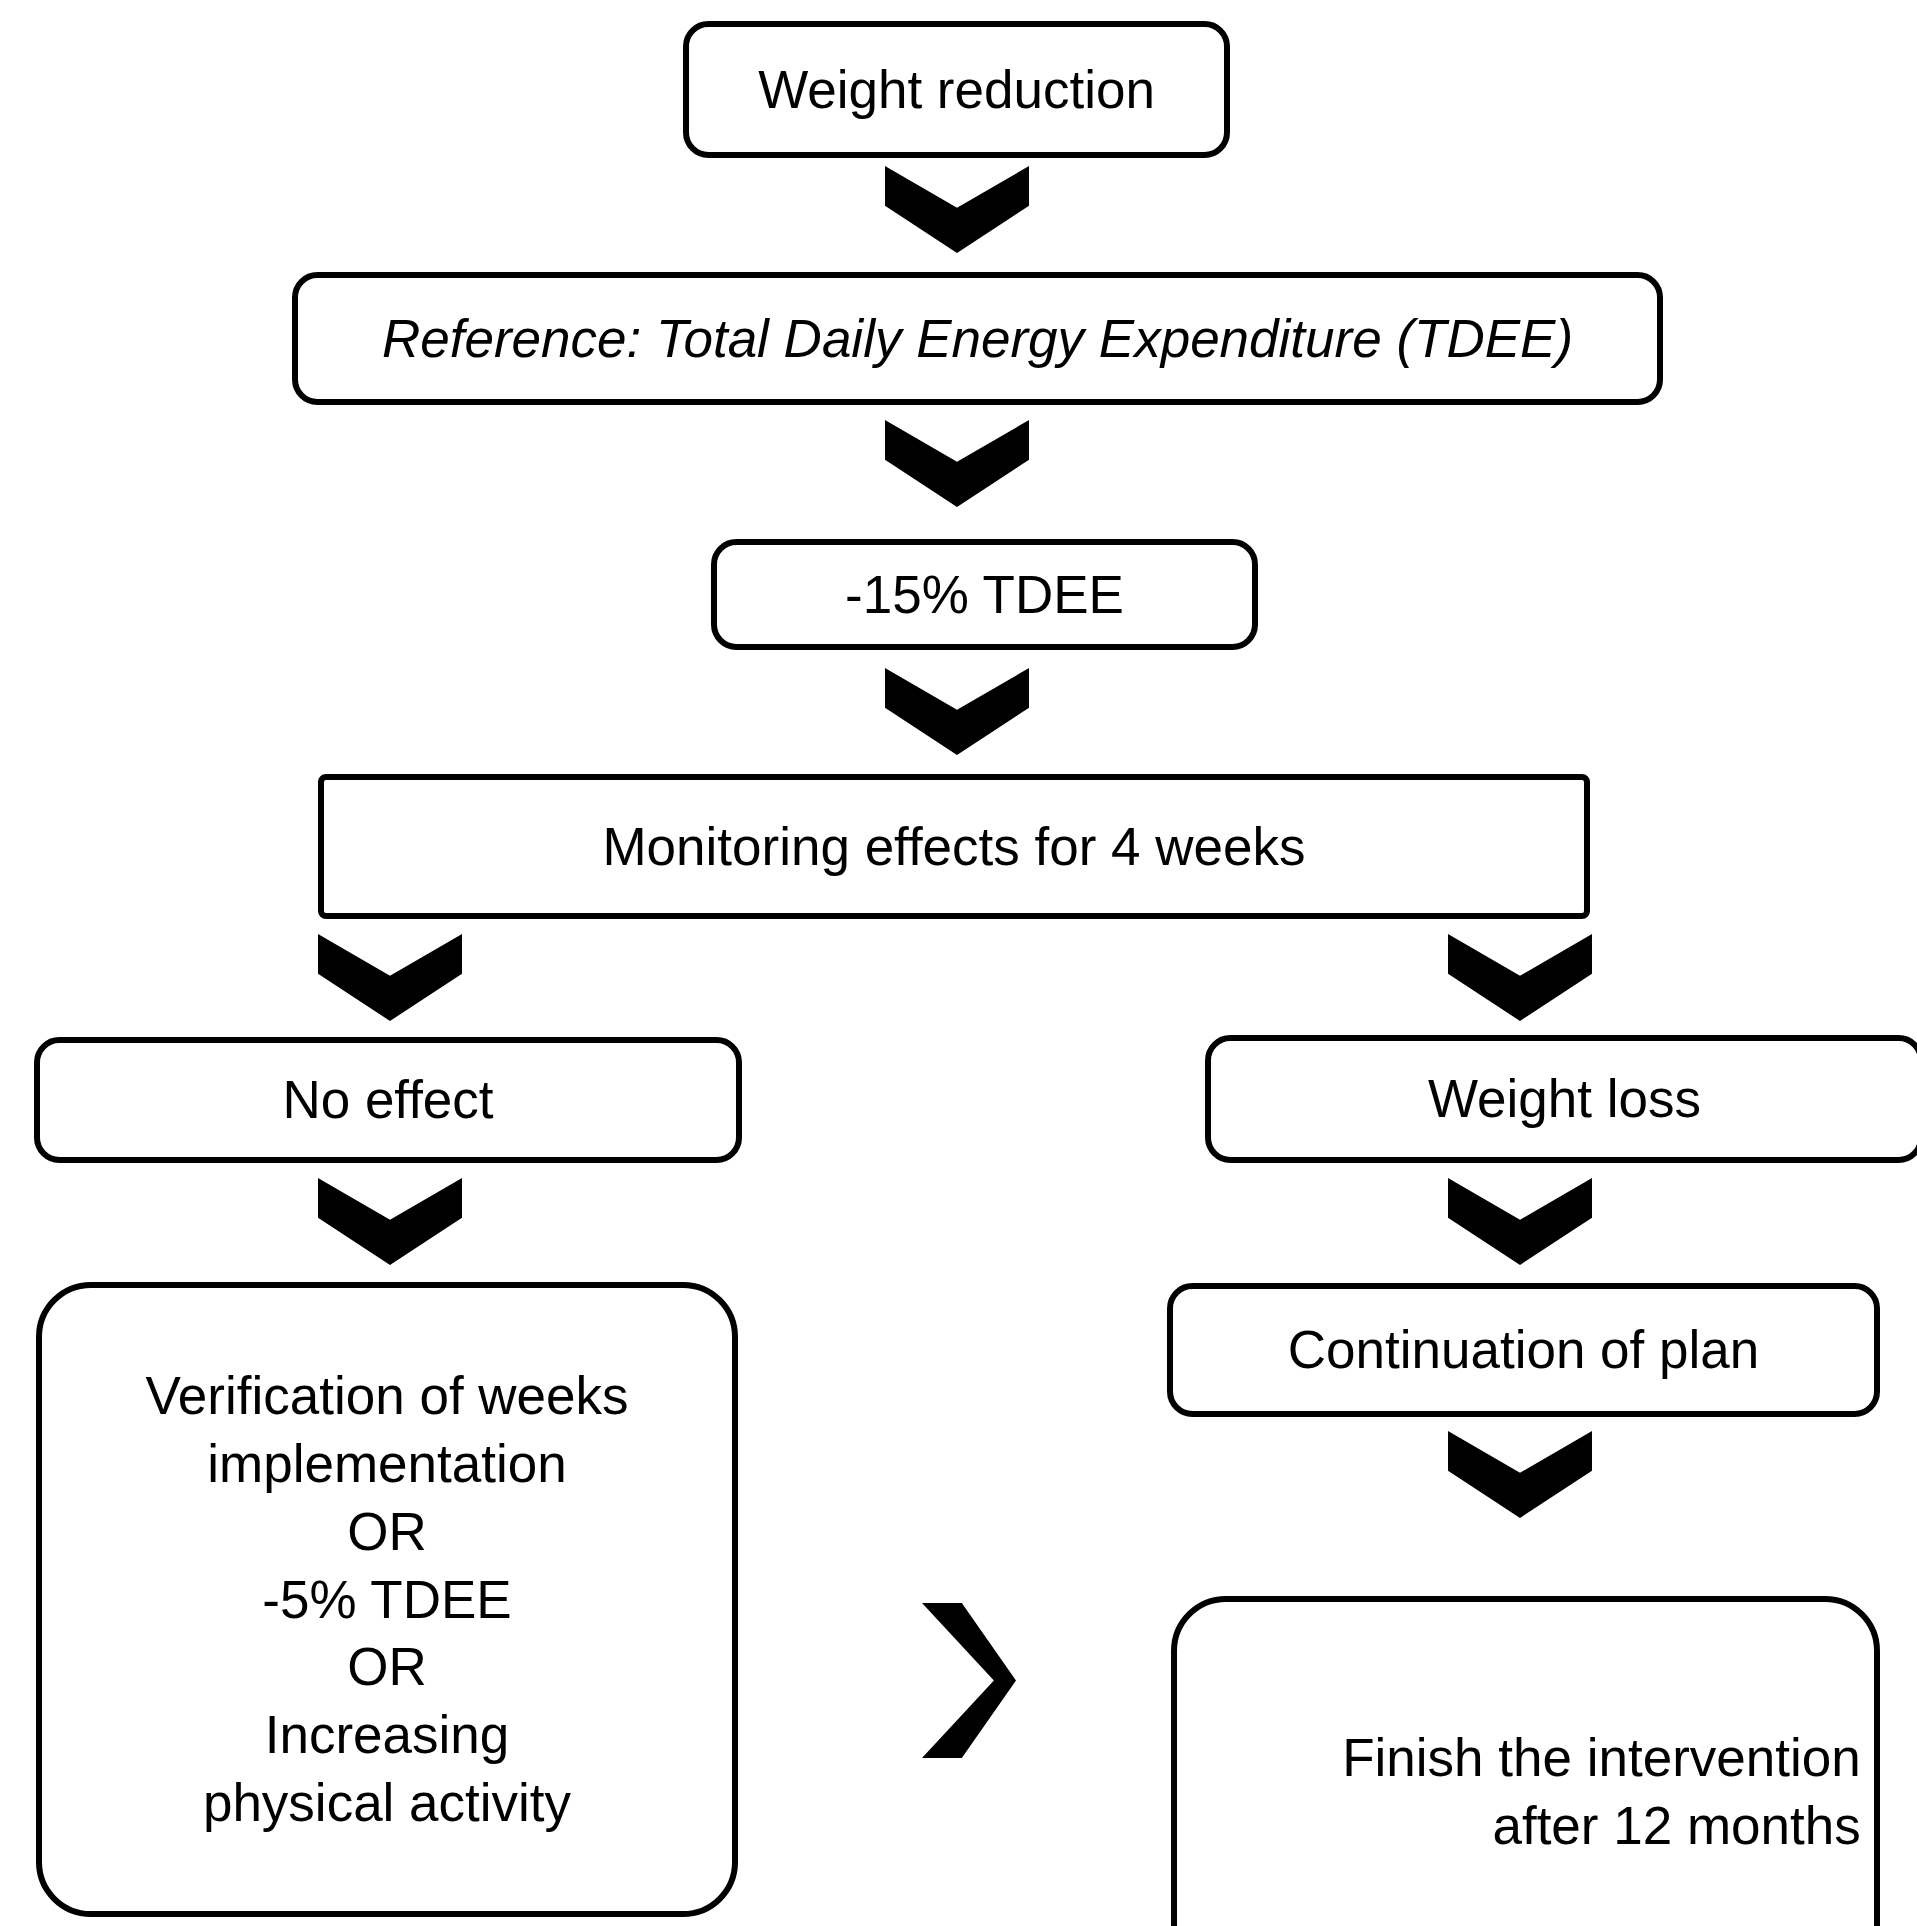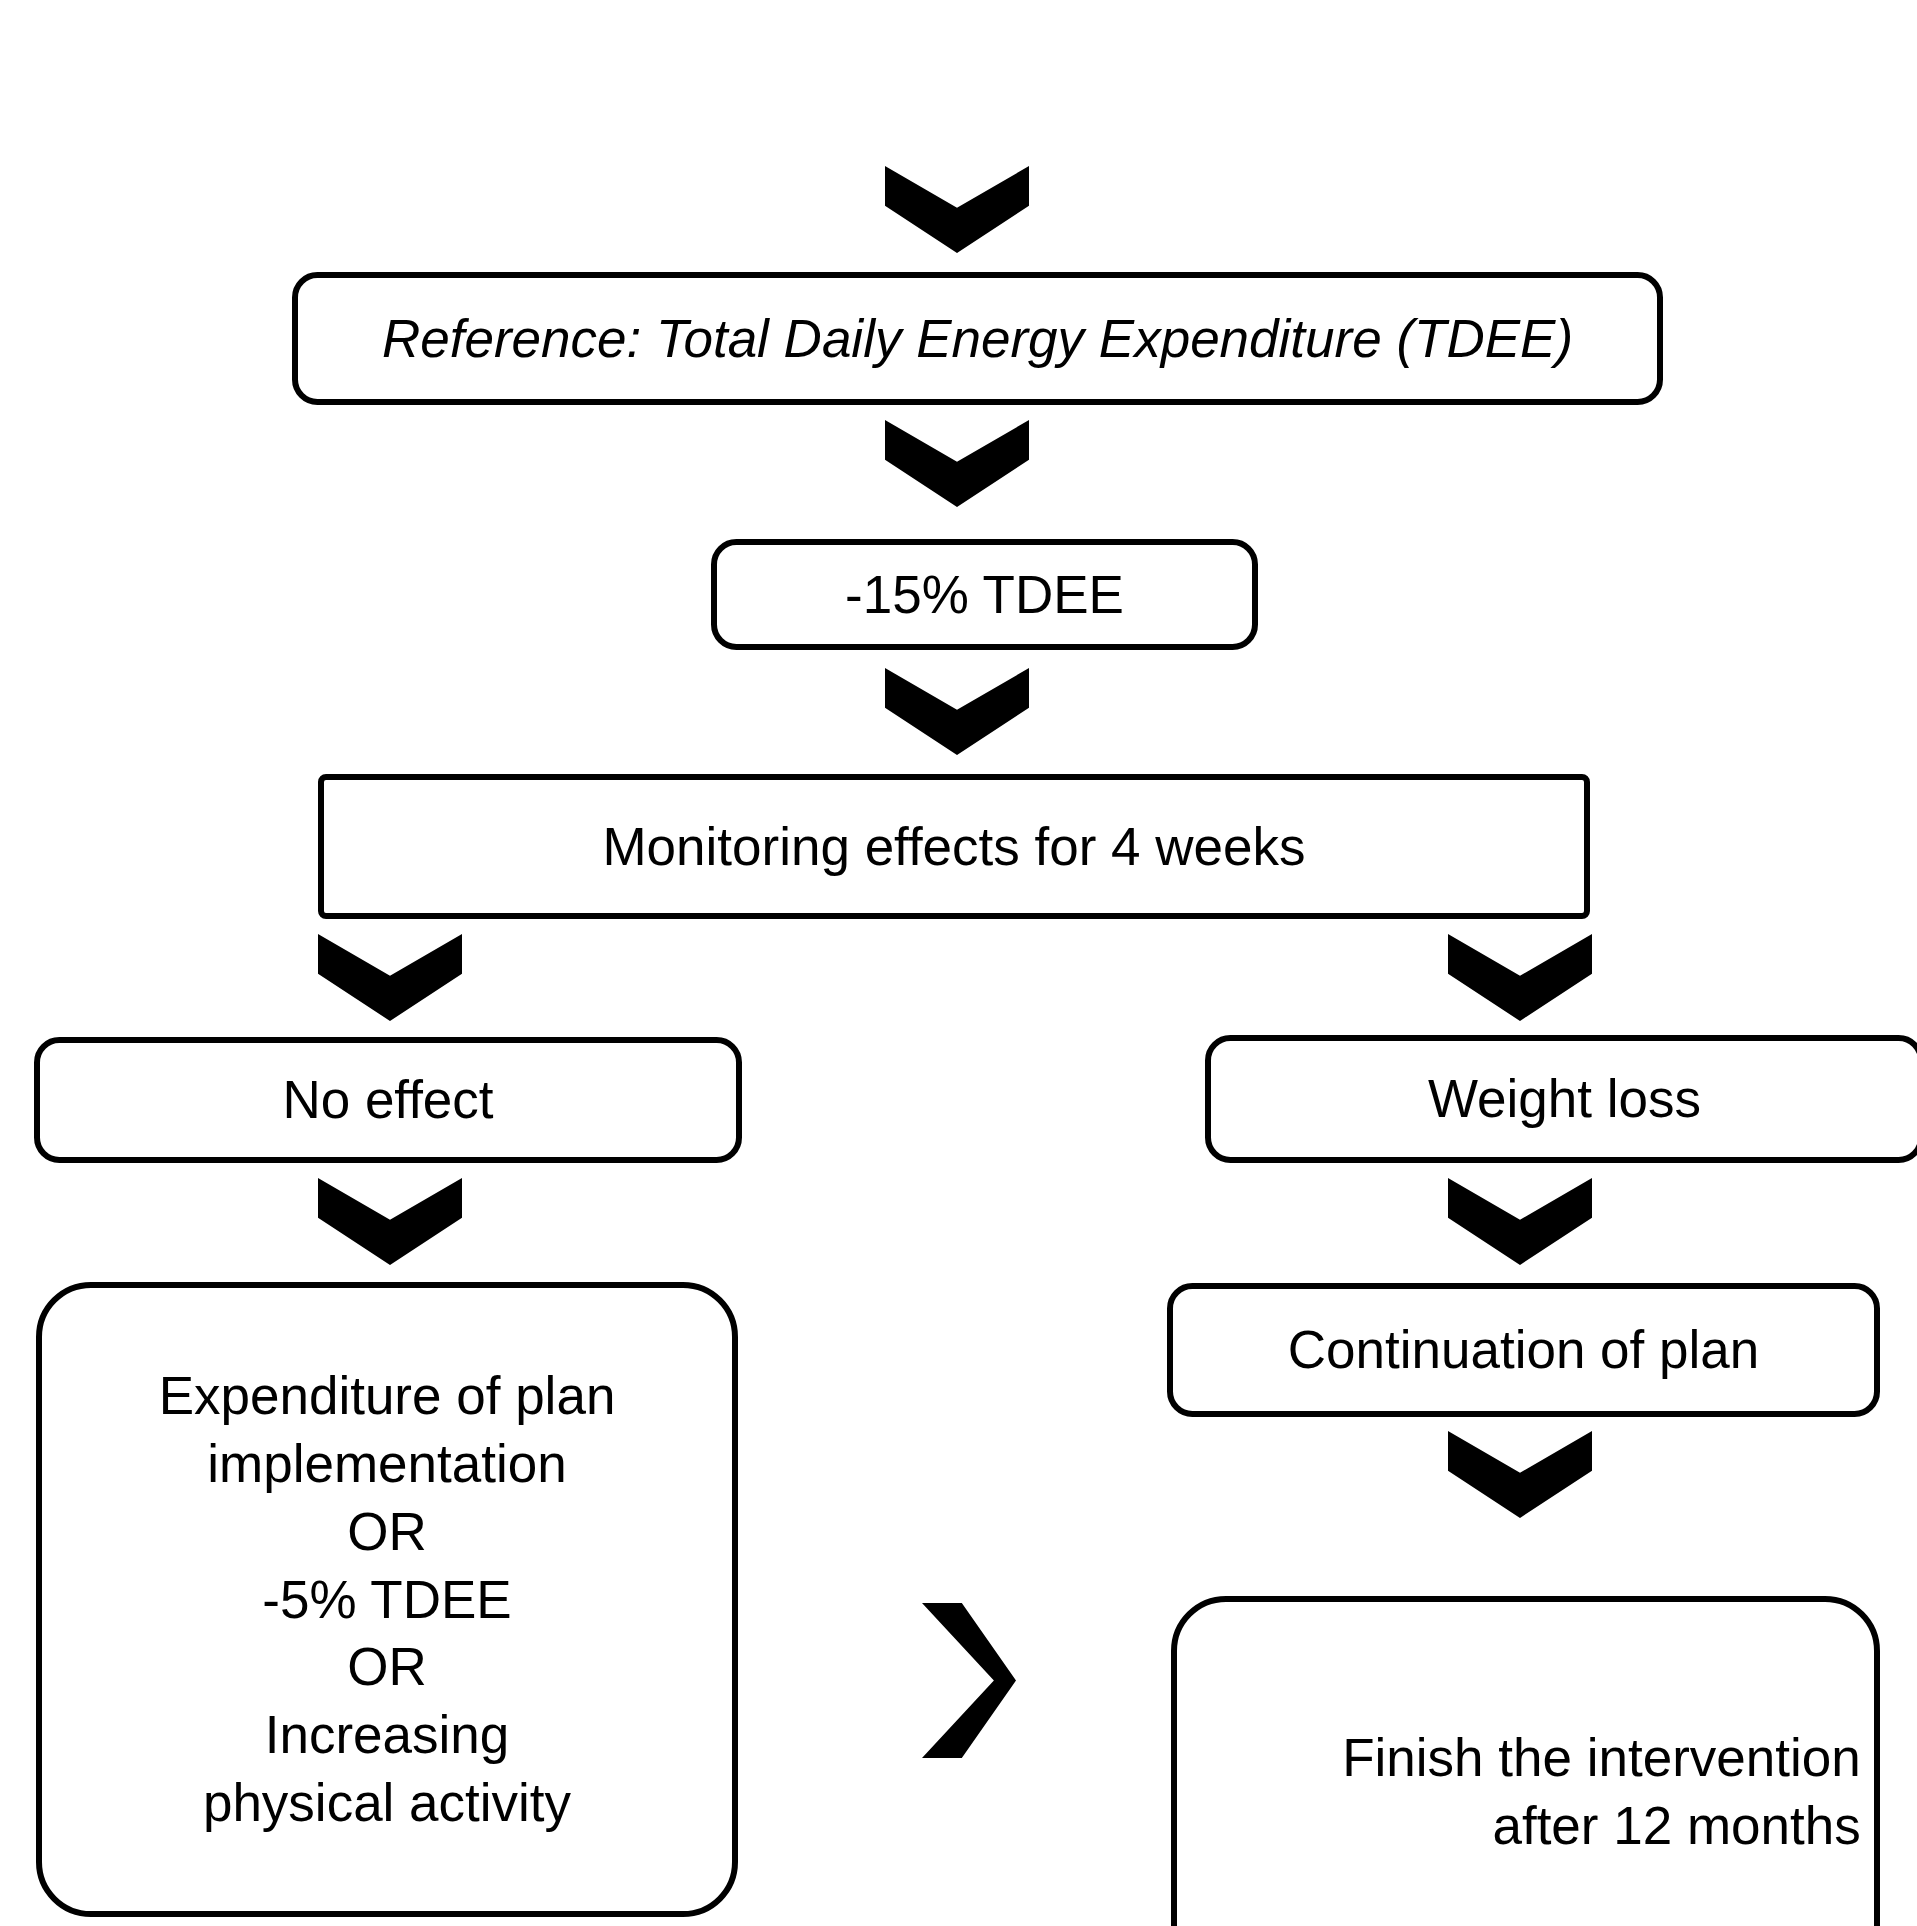--- a/index.html
+++ b/index.html
@@ -64,20 +64,23 @@
   #a-6 { left: 318px;  top: 1178px; width: 144px; height: 87px; }
   #a-7 { left: 1448px; top: 1178px; width: 144px; height: 87px; }
   #a-8 { left: 1448px; top: 1431px; width: 144px; height: 87px; }
   #a-right { left: 922px; top: 1603px; width: 94px; height: 155px; }
 </style>
 </head>
 <body>
 
 <div id="canvas">
 
+  <div class="node rounded-sm" id="n-weight-reduction">
+    <span class="label">Weight reduction</span>
+  </div>
 
   <span class="chev" id="a-1">
     <svg viewBox="0 0 260 158" preserveAspectRatio="none" aria-hidden="true">
       <polygon points="0,0 130,76 260,0 260,72 130,158 0,72" fill="#000000"></polygon>
     </svg>
   </span>
 
   <div class="node rounded-sm italic" id="n-reference">
     <span class="label">Reference: Total Daily Energy Expenditure (TDEE)</span>
   </div>
@@ -129,21 +132,21 @@
   </span>
 
   <span class="chev" id="a-7">
     <svg viewBox="0 0 260 158" preserveAspectRatio="none" aria-hidden="true">
       <polygon points="0,0 130,76 260,0 260,72 130,158 0,72" fill="#000000"></polygon>
     </svg>
   </span>
 
   <div class="node rounded-lg" id="n-verification">
     <span class="label">
-      <span>Expenditure of plan</span><br>
+      <span>Verification of weeks</span><br>
       <span>implementation</span><br>
       <span>OR</span><br>
       <span>-5% TDEE</span><br>
       <span>OR</span><br>
       <span>Increasing</span><br>
       <span>physical activity</span>
     </span>
   </div>
 
   <div class="node rounded-sm" id="n-continuation">

